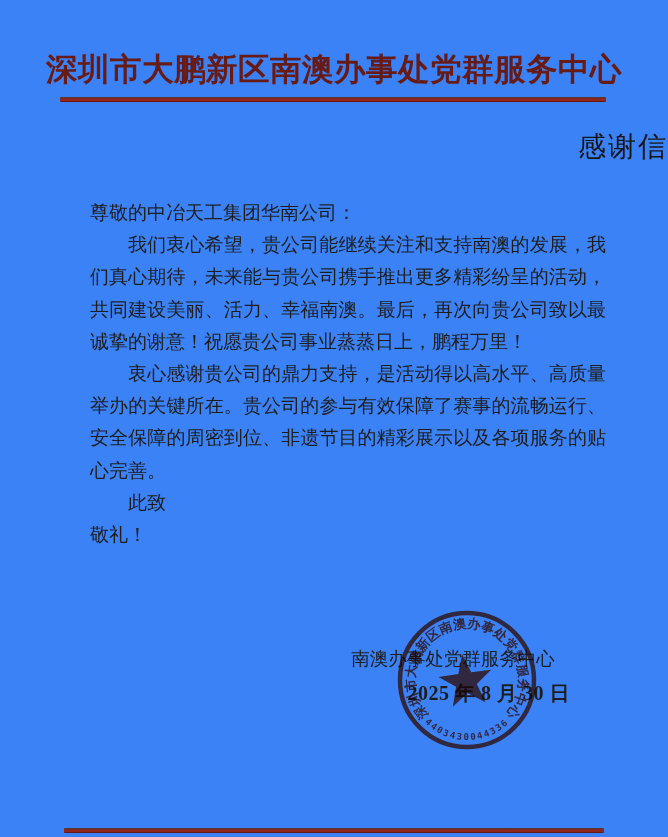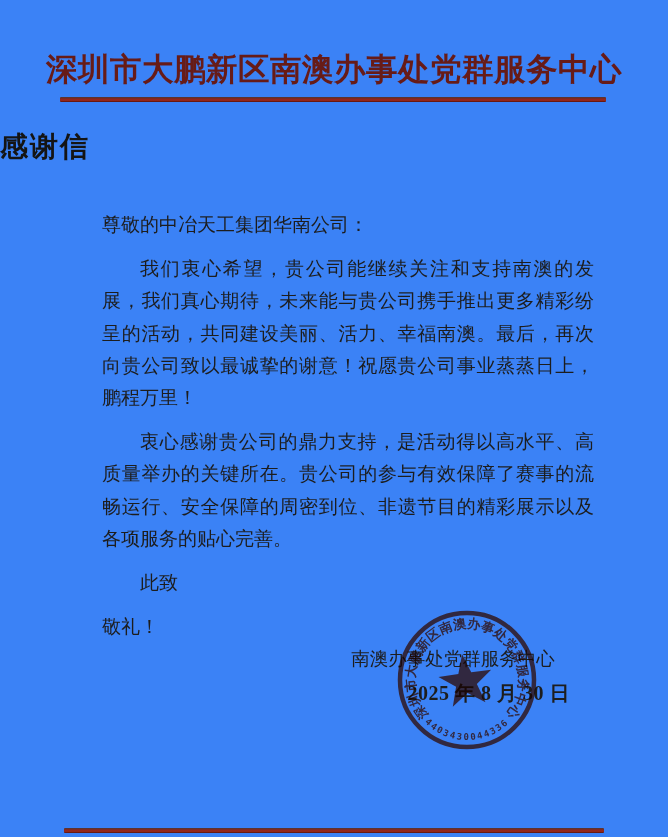--- a/index.html
+++ b/index.html
@@ -26,30 +26,30 @@
     white-space:nowrap;
   }
   .rule{
     position:absolute;height:4.5px;border-radius:1px;
     background:linear-gradient(to bottom,#4b3a38 0%,#8e221a 40%,#9a2a1e 65%,#56110c 100%);
   }
   .rule-top{top:97px;left:60px;width:546px;}
   .rule-bottom{top:828px;left:64px;width:540px;}
   .letter-title{
     position:absolute;top:128px;left:0;width:668px;
-    text-align:left;
-    font-size:28px;font-weight:700;color:#141414;
+    text-align:right;
+    font-size:28px;font-weight:400;color:#141414;
     letter-spacing:2px;
   }
   .letter-body{
     position:absolute;top:197px;left:90px;width:516px;
     font-size:19px;line-height:32.2px;
     text-align:justify;
   }
-  .letter-body p{margin:12px;padding:0;}
+  .letter-body p{margin:0;padding:0;}
   .indent{text-indent:2em;}
   .signature{
     position:absolute;top:646px;left:348px;width:210px;
     text-align:center;font-size:18.5px;white-space:nowrap;
   }
   .date{
     position:absolute;top:680px;left:350px;width:220px;
     text-align:right;font-size:20px;font-weight:600;
     letter-spacing:0.5px;white-space:nowrap;
   }

